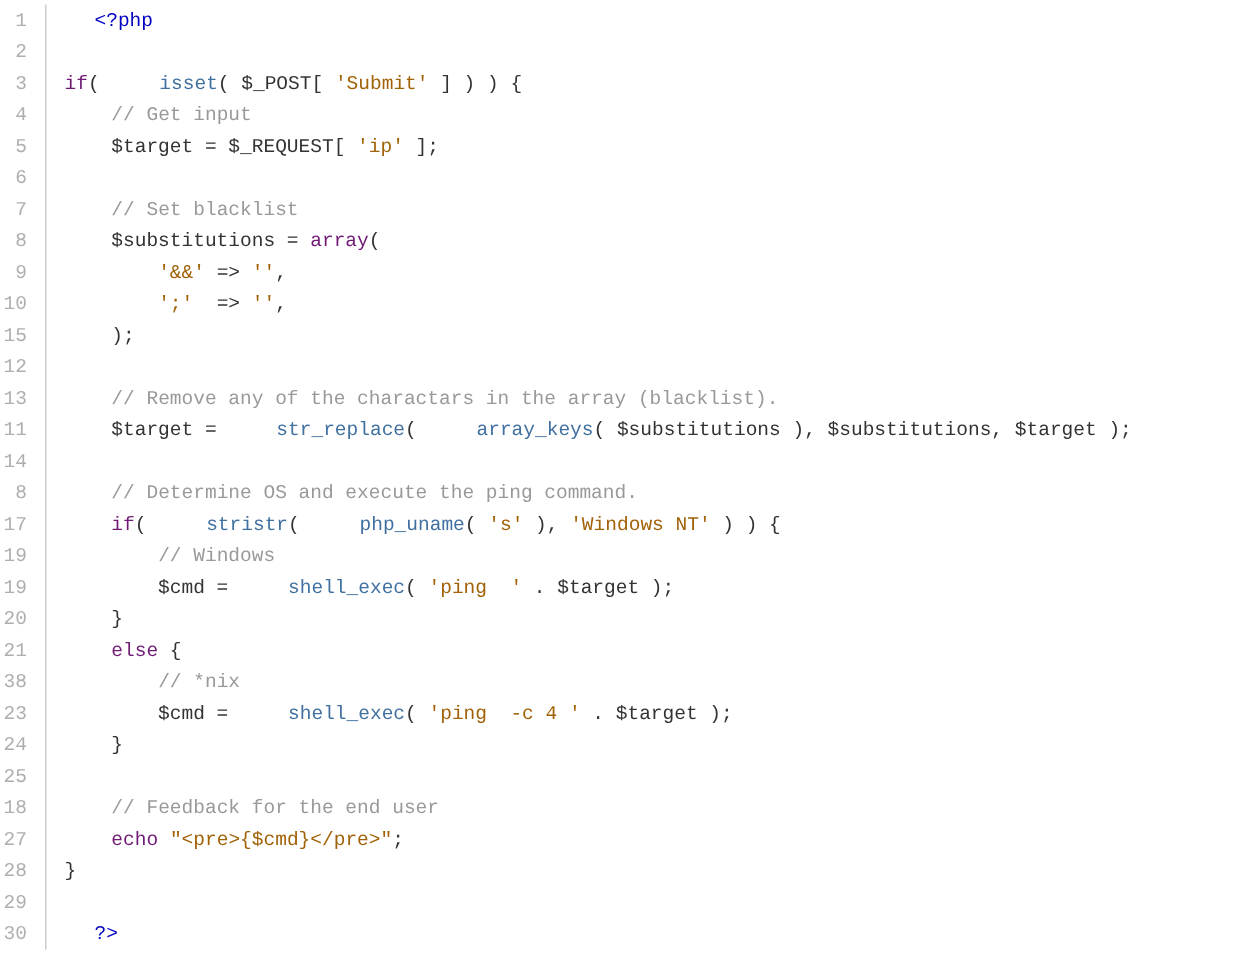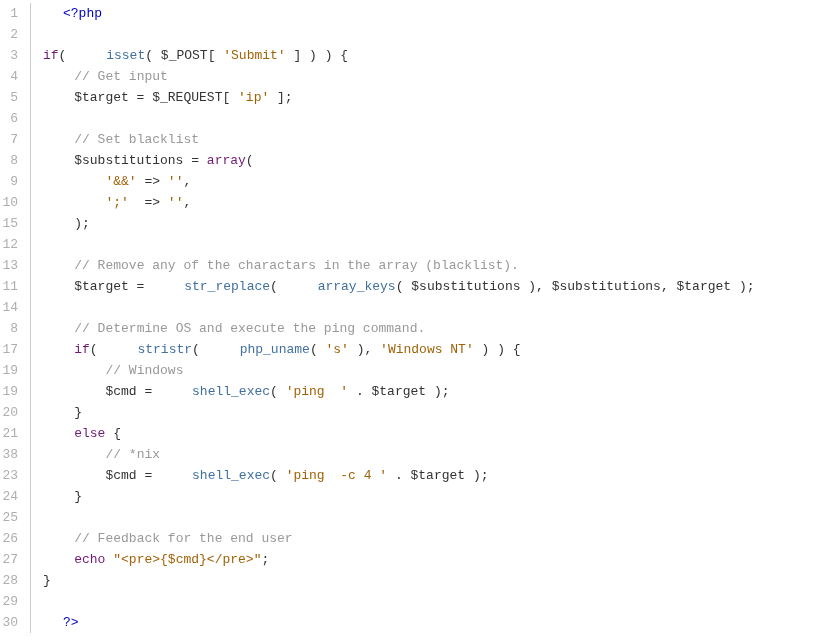--- a/index.html
+++ b/index.html
@@ -66,21 +66,21 @@
       <div>8</div>
       <div>17</div>
       <div>19</div>
       <div>19</div>
       <div>20</div>
       <div>21</div>
       <div>38</div>
       <div>23</div>
       <div>24</div>
       <div>25</div>
-      <div>26</div>
+      <div>18</div>
       <div>27</div>
       <div>28</div>
       <div>29</div>
       <div>30</div>
     </div>
   <div class="code" id="code"><div class="line"><span class="blue">&lt;?php</span></div><div class="line">&nbsp;</div><div class="line"><span class="kw">if</span>( <span class="fn">isset</span>( $_POST[ <span class="str">'Submit'</span> ] ) ) {</div><div class="line">    <span class="cmt">// Get input</span></div><div class="line">    $target = $_REQUEST[ <span class="str">'ip'</span> ];</div><div class="line">&nbsp;</div><div class="line">    <span class="cmt">// Set blacklist</span></div><div class="line">    $substitutions = <span class="kw">array</span>(</div><div class="line">        <span class="str">'&amp;&amp;'</span> =&gt; <span class="str">''</span>,</div><div class="line">        <span class="str">';'</span>  =&gt; <span class="str">''</span>,</div><div class="line">    );</div><div class="line">&nbsp;</div><div class="line">    <span class="cmt">// Remove any of the charactars in the array (blacklist).</span></div><div class="line">    $target = <span class="fn">str_replace</span>( <span class="fn">array_keys</span>( $substitutions ), $substitutions, $target );</div><div class="line">&nbsp;</div><div class="line">    <span class="cmt">// Determine OS and execute the ping command.</span></div><div class="line">    <span class="kw">if</span>( <span class="fn">stristr</span>( <span class="fn">php_uname</span>( <span class="str">'s'</span> ), <span class="str">'Windows NT'</span> ) ) {</div><div class="line">        <span class="cmt">// Windows</span></div><div class="line">        $cmd = <span class="fn">shell_exec</span>( <span class="str">'ping  '</span> . $target );</div><div class="line">    }</div><div class="line">    <span class="kw">else</span> {</div><div class="line">        <span class="cmt">// *nix</span></div><div class="line">        $cmd = <span class="fn">shell_exec</span>( <span class="str">'ping  -c 4 '</span> . $target );</div><div class="line">    }</div><div class="line">&nbsp;</div><div class="line">    <span class="cmt">// Feedback for the end user</span></div><div class="line">    <span class="kw">echo</span> <span class="str">"&lt;pre&gt;{$cmd}&lt;/pre&gt;"</span>;</div><div class="line">}</div><div class="line">&nbsp;</div><div class="line"><span class="blue">?&gt;</span></div></div>
 </div>
 <div class="footer">CSDN @路baby</div>
 
 </body></html>

